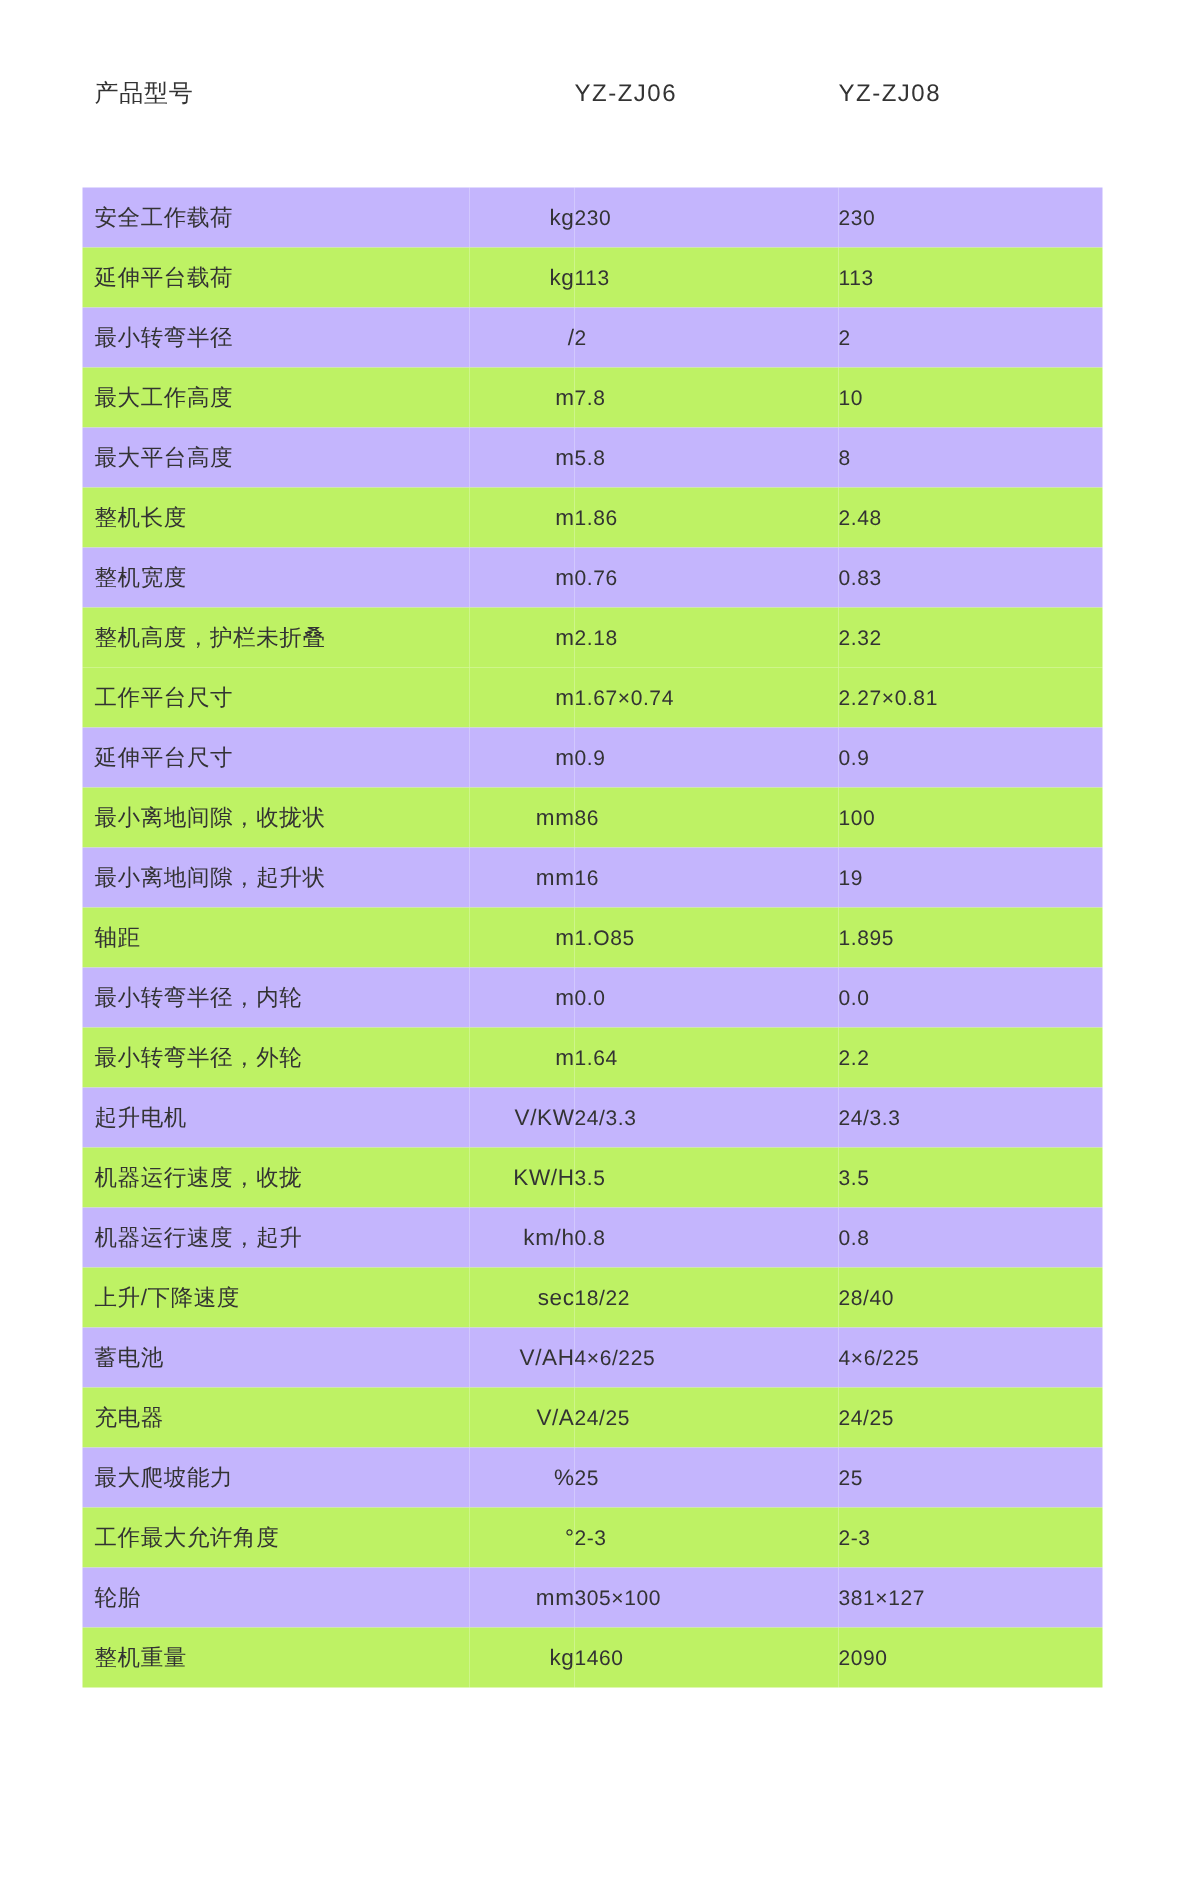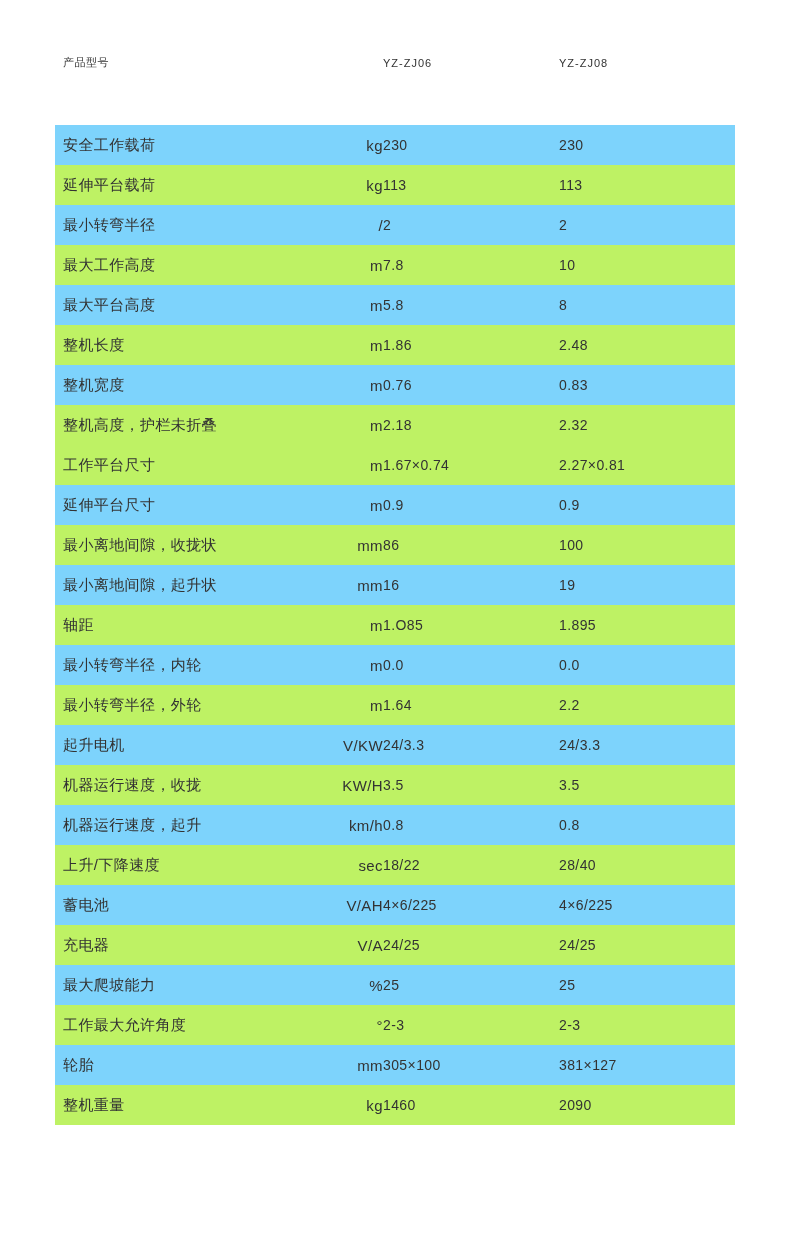--- a/index.html
+++ b/index.html
@@ -24,21 +24,21 @@
     border-collapse: collapse;
     table-layout: fixed;
   }
   table.spec-table col.c-name  { width: 258px; }
   table.spec-table col.c-unit  { width: 70px; }
   table.spec-table col.c-v1    { width: 176px; }
   table.spec-table col.c-v2    { width: 176px; }
 
   thead th {
     font-weight: normal;
-    font-size: 11px;
+    font-size: 16px;
     color: #333333;
     text-align: left;
     padding: 0;
     height: 125px;
     vertical-align: middle;
     letter-spacing: 0.5px;
   }
   thead th.hdr-name {
     padding-left: 8px;
   }
@@ -62,21 +62,21 @@
   }
   tbody td.cell-unit {
     padding-left: 2px;
     text-align: right;
   }
   tbody td.cell-val {
     text-align: left;
     font-size: 14px;
   }
   tbody tr.shaded td {
-    background: #7dd3fc;
+    background: #c4b5fd;
   }
   tbody tr.plain td {
     background: #bef264;
   }
 </style>
 </head>
 <body>
 
 <div class="spec-sheet">
   <table class="spec-table">

